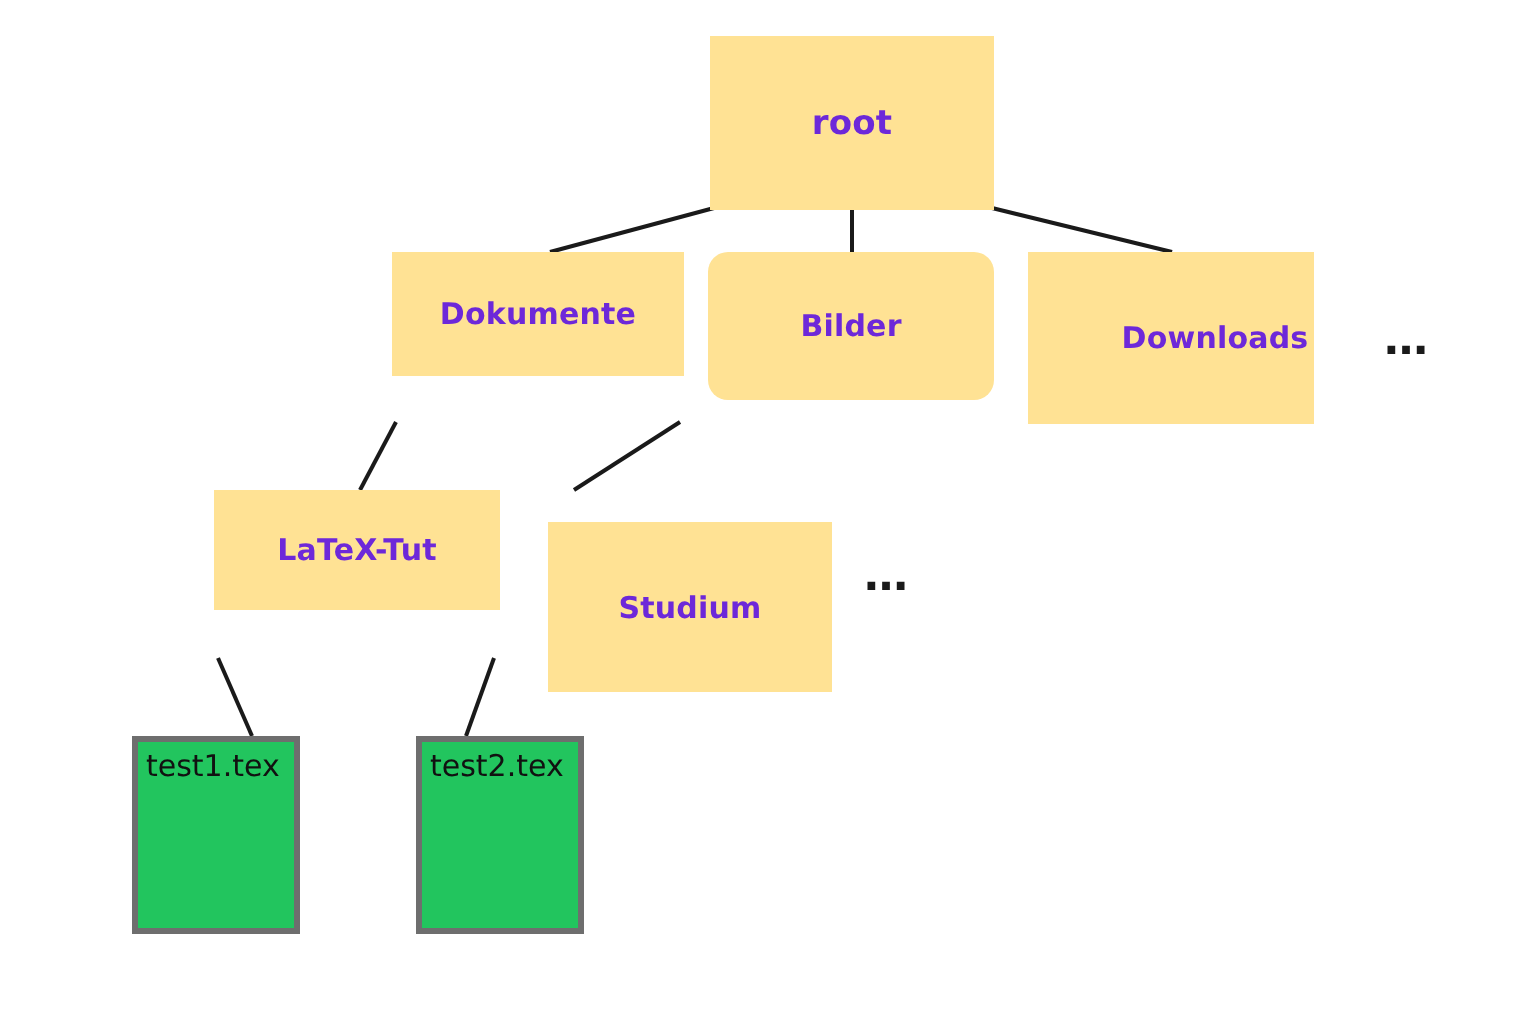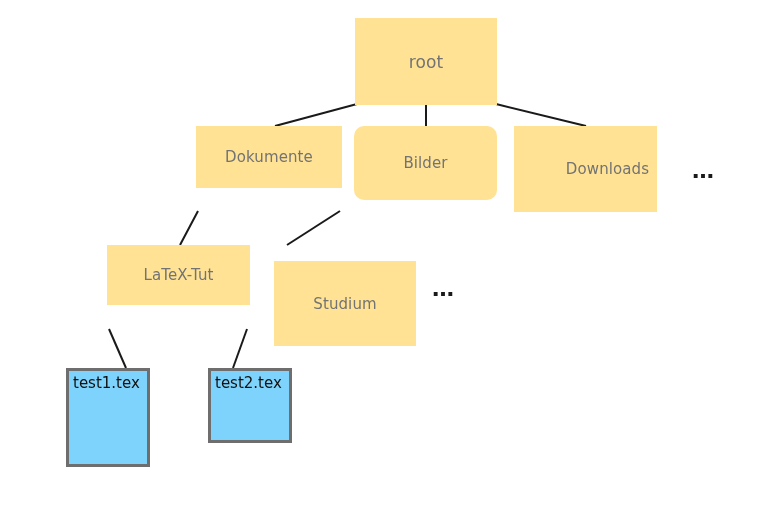--- a/index.html
+++ b/index.html
@@ -31,30 +31,30 @@
     display: flex;
     align-items: center;
     justify-content: center;
     z-index: 2;
   }
   .node.dir {
     background: #ffe294;
     border: none;
   }
   .node.dir .label {
-    font-weight: normal;
+    font-weight: bold;
     font-size: 15px;
-    color: #737373;
+    color: #6d28d9;
     letter-spacing: 0.1px;
   }
   .node.root .label {
     font-size: 17px;
   }
   .node.file {
-    background: #7dd3fc;
+    background: #22c55e;
     border: 3px solid #6e6e6e;
     align-items: flex-start;
     justify-content: flex-start;
   }
   .node.file .label {
     font-weight: normal;
     font-size: 15px;
     color: #111111;
     padding: 3px 0 0 4px;
     white-space: nowrap;
@@ -97,21 +97,21 @@
       </div>
       <div class="node dir" style="left: 107px; top: 245px; width: 143px; height: 60px;">
         <span class="label">LaTeX-Tut</span>
       </div>
       <div class="node dir" style="left: 274px; top: 245px; width: 142px; height: 85px; margin-top: 16px;">
         <span class="label">Studium</span>
       </div>
       <div class="node file" style="left: 66px; top: 368px; width: 84px; height: 99px;">
         <span class="label">test1.tex</span>
       </div>
-      <div class="node file" style="left: 208px; top: 368px; width: 84px; height: 75px;">
+      <div class="node file" style="left: 208px; top: 368px; width: 84px; height: 99px;">
         <span class="label">test2.tex</span>
       </div>
     </div>
   <div id="ellipses">
       <div class="ellipsis" style="left: 692px; top: 160px;">…</div>
       <div class="ellipsis" style="left: 432px; top: 278px;">…</div>
     </div>
 </div>
 
 </body></html>

